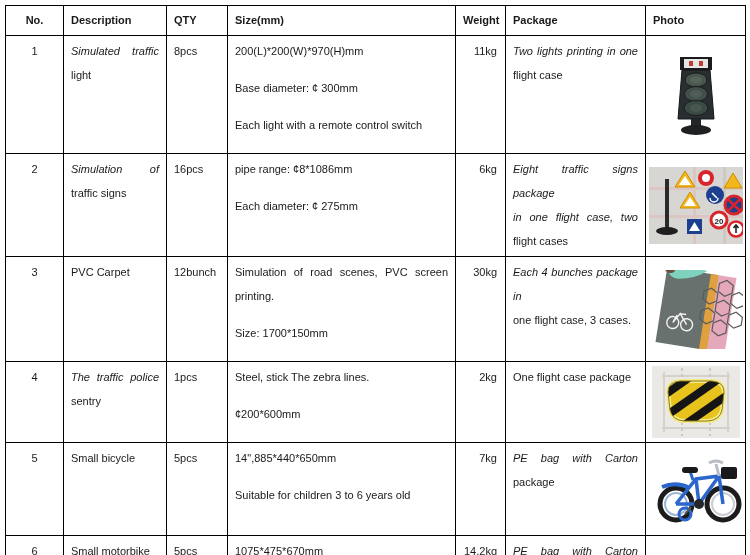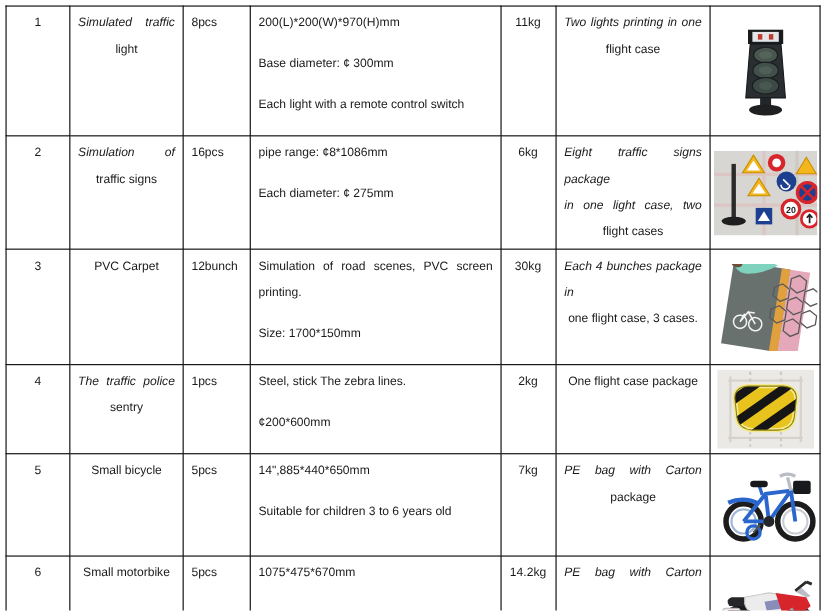--- a/index.html
+++ b/index.html
@@ -3,23 +3,23 @@
 <meta charset="utf-8">
 <style>
   html,body{margin:0;padding:0;background:#fff;}
   body{width:750px;height:555px;font-family:"Liberation Sans",sans-serif;color:#1a1a1a;overflow:hidden;}
   table{border-collapse:collapse;table-layout:fixed;margin:5px 0 0 5px;width:740px;}
   td,th{border:1px solid #000;vertical-align:top;padding:3px 7px;font-size:11px;line-height:24px;overflow:hidden;}
   th{text-align:left;font-weight:bold;height:20px;padding-top:2px;}
   col.c-no{width:58px;} col.c-desc{width:103px;} col.c-qty{width:61px;}
   col.c-size{width:228px;} col.c-wt{width:50px;} col.c-pkg{width:140px;} col.c-photo{width:100px;}
   td.no{text-align:center;}
-  td.wt{text-align:center;padding-right:8px;}
+  td.wt{text-align:right;padding-right:8px;}
   td.qty{text-align:left;}
-  .ln{text-align:center;}
+  .ln{text-align:left;}
   .jl{text-align:justify;text-align-last:justify;font-style:italic;}
   .para{text-align:justify;margin:0 0 13px 0;}
   td.photo{padding:2px;vertical-align:middle;text-align:left;}
   td.photo svg{display:block;margin:0 auto;}
   th.h-no{text-align:center;}
 </style>
 </head>
 <body>
 
 <table>
@@ -27,20 +27,29 @@
     <col class="c-no">
       <col class="c-desc">
       <col class="c-qty">
       <col class="c-size">
       <col class="c-wt">
       <col class="c-pkg">
       <col class="c-photo">
   </colgroup>
 
   <tbody>
+      <tr style="height:28px">
+    <th class="h-no">No.</th>
+    <th>Description</th>
+    <th>QTY</th>
+    <th>Size(mm)</th>
+    <th>Weight</th>
+    <th>Package</th>
+    <th>Photo</th>
+  </tr>
 
   <tr style="height:100px">
     <td class="no">1</td>
     <td>
       <div class="ln jl">Simulated traffic</div>
       <div class="ln">light</div>
     </td>
     <td class="qty">8pcs</td>
     <td>
       <div class="para">200(L)*200(W)*970(H)mm</div>
@@ -79,21 +88,21 @@
       <div class="ln">traffic signs</div>
     </td>
     <td class="qty">16pcs</td>
     <td>
       <div class="para">pipe range: ¢8*1086mm</div>
       <div class="para">Each diameter: ¢ 275mm</div>
     </td>
     <td class="wt">6kg</td>
     <td>
       <div class="ln jl">Eight traffic signs package</div>
-      <div class="ln jl">in one light case, two</div>
+      <div class="ln jl">in one flight case, two</div>
       <div class="ln">flight cases</div>
     </td>
     <td class="photo">
       <svg width="94" height="77" viewBox="0 0 94 77">
         <rect width="94" height="77" fill="#d7d6d3"></rect>
         <rect x="0" y="20" width="94" height="3" fill="#dcc6c4"></rect>
         <rect x="0" y="48" width="94" height="3" fill="#dcc6c4"></rect>
         <rect x="44" y="0" width="3" height="77" fill="#dcc6c4"></rect>
         <rect x="74" y="0" width="3" height="77" fill="#cfc9c2"></rect>
         <rect x="16" y="12" width="4" height="50" fill="#2a2a2a"></rect>

